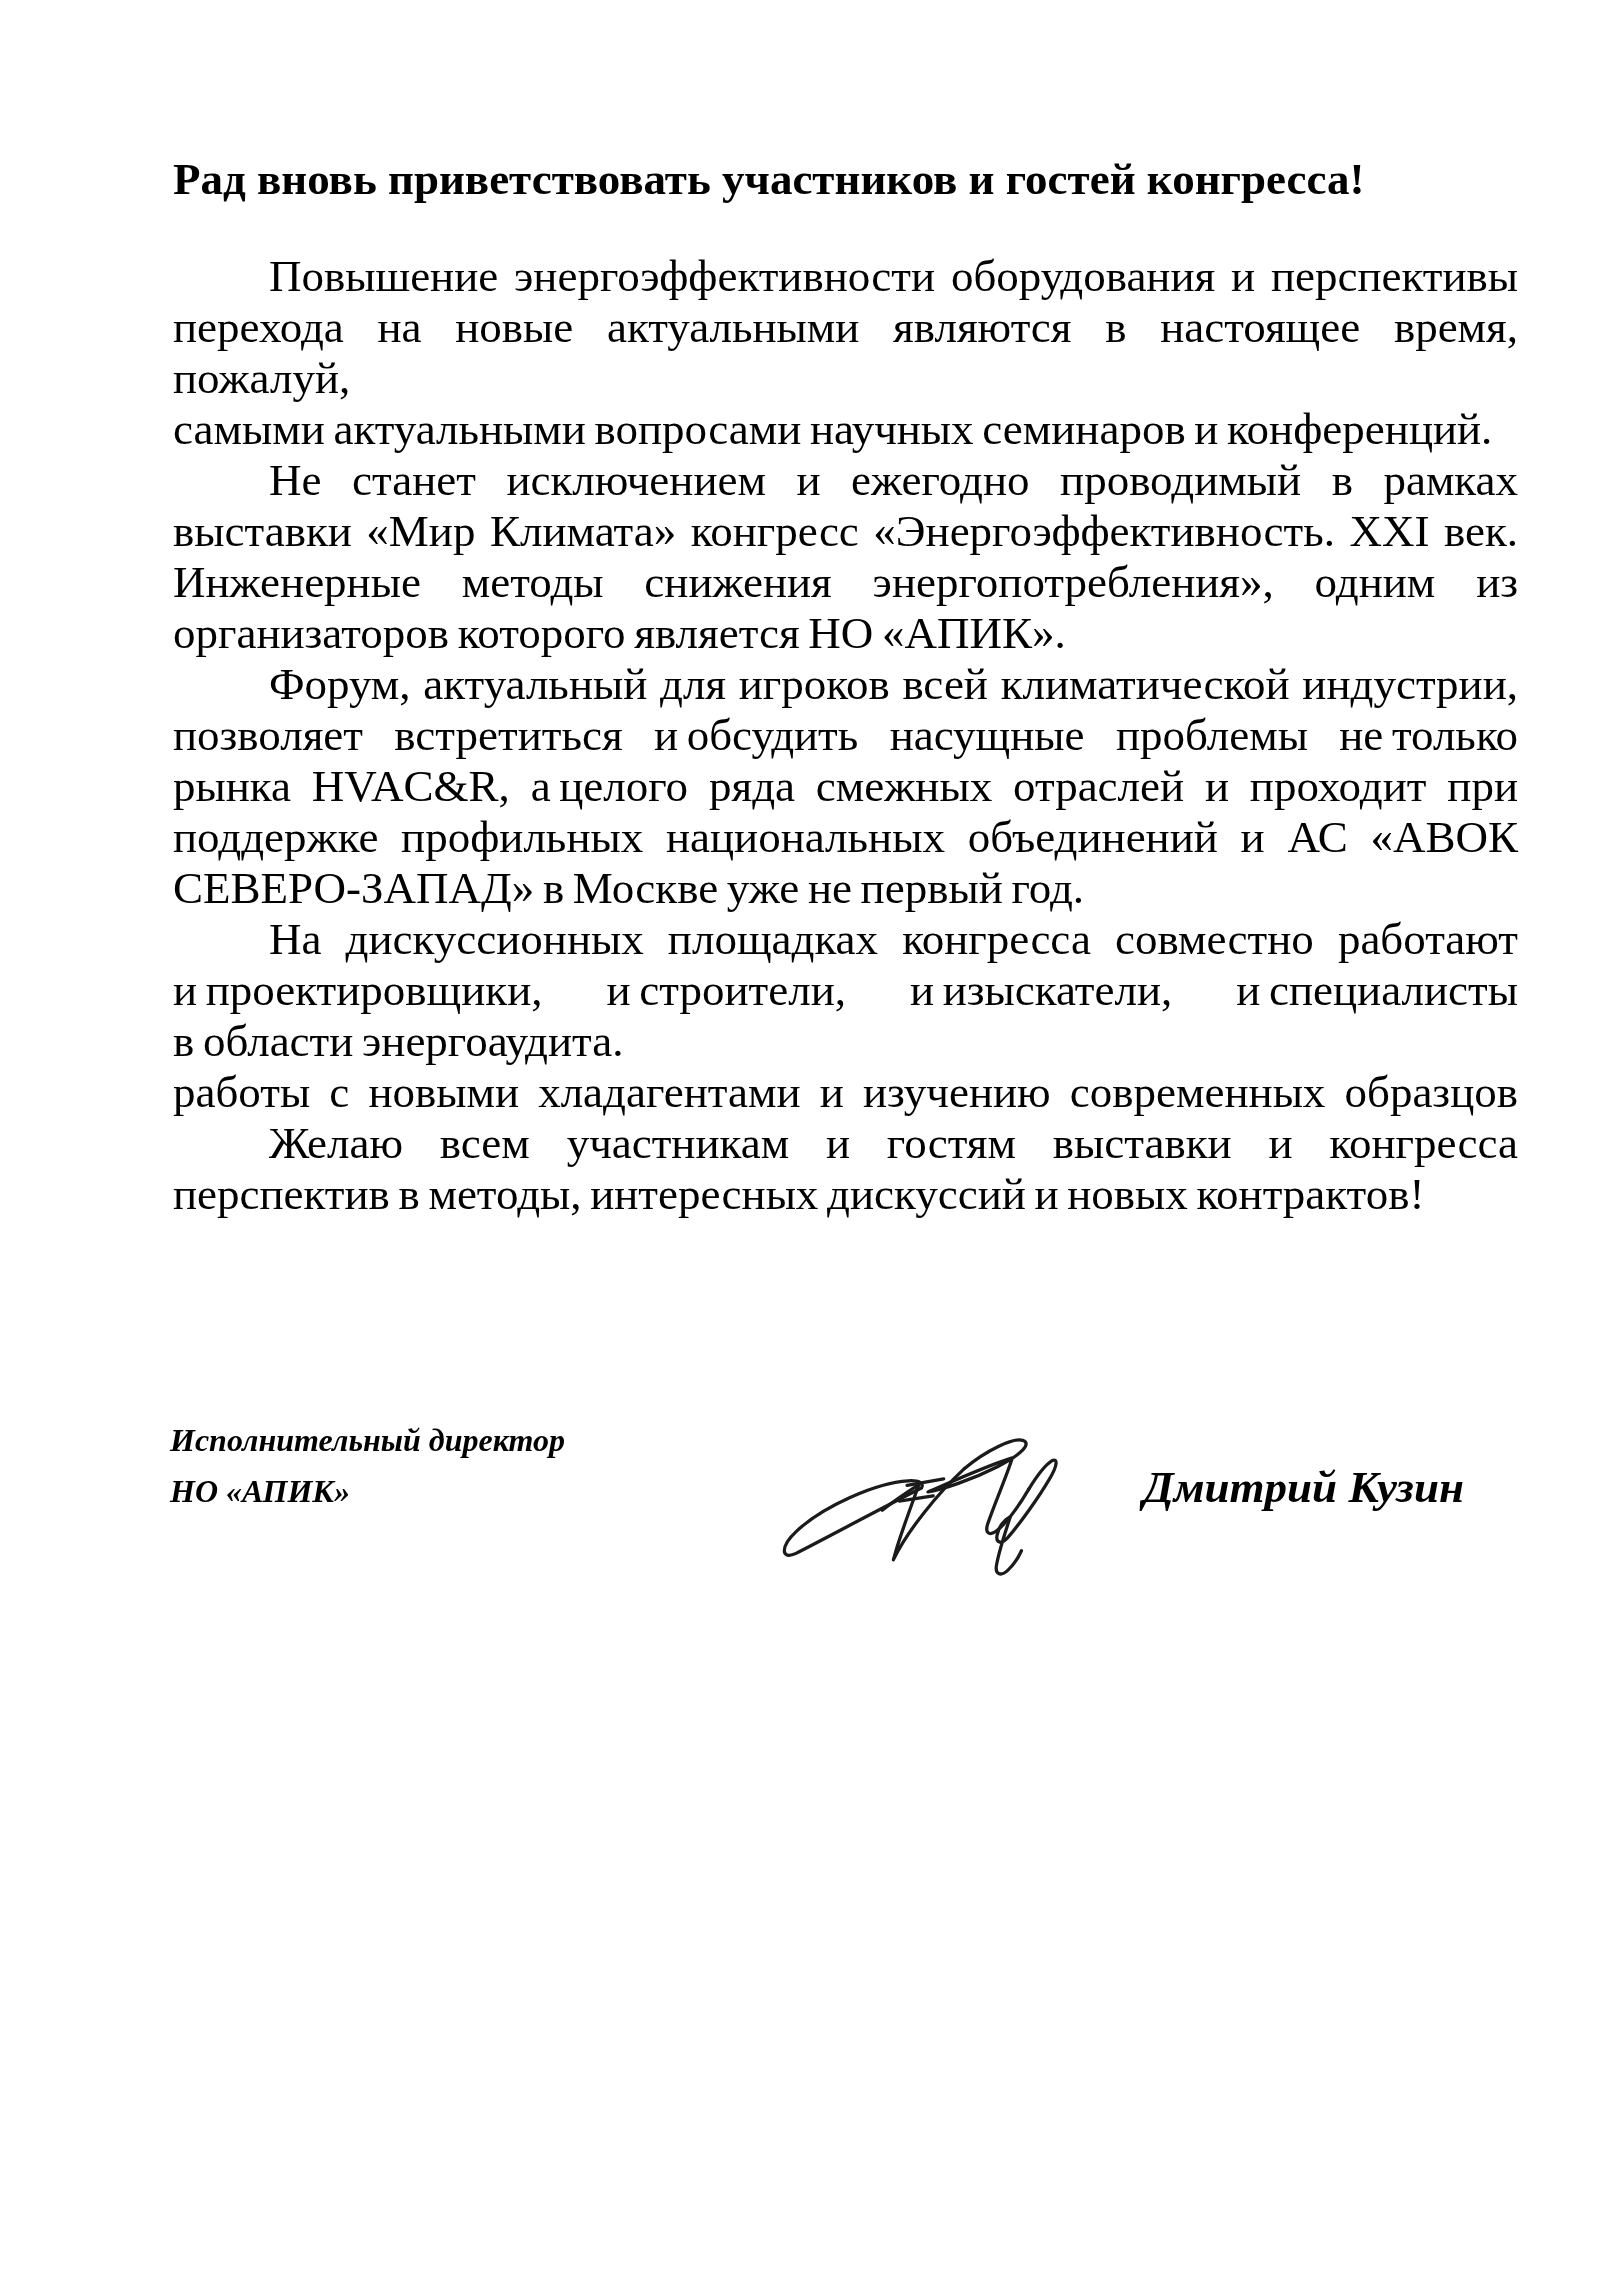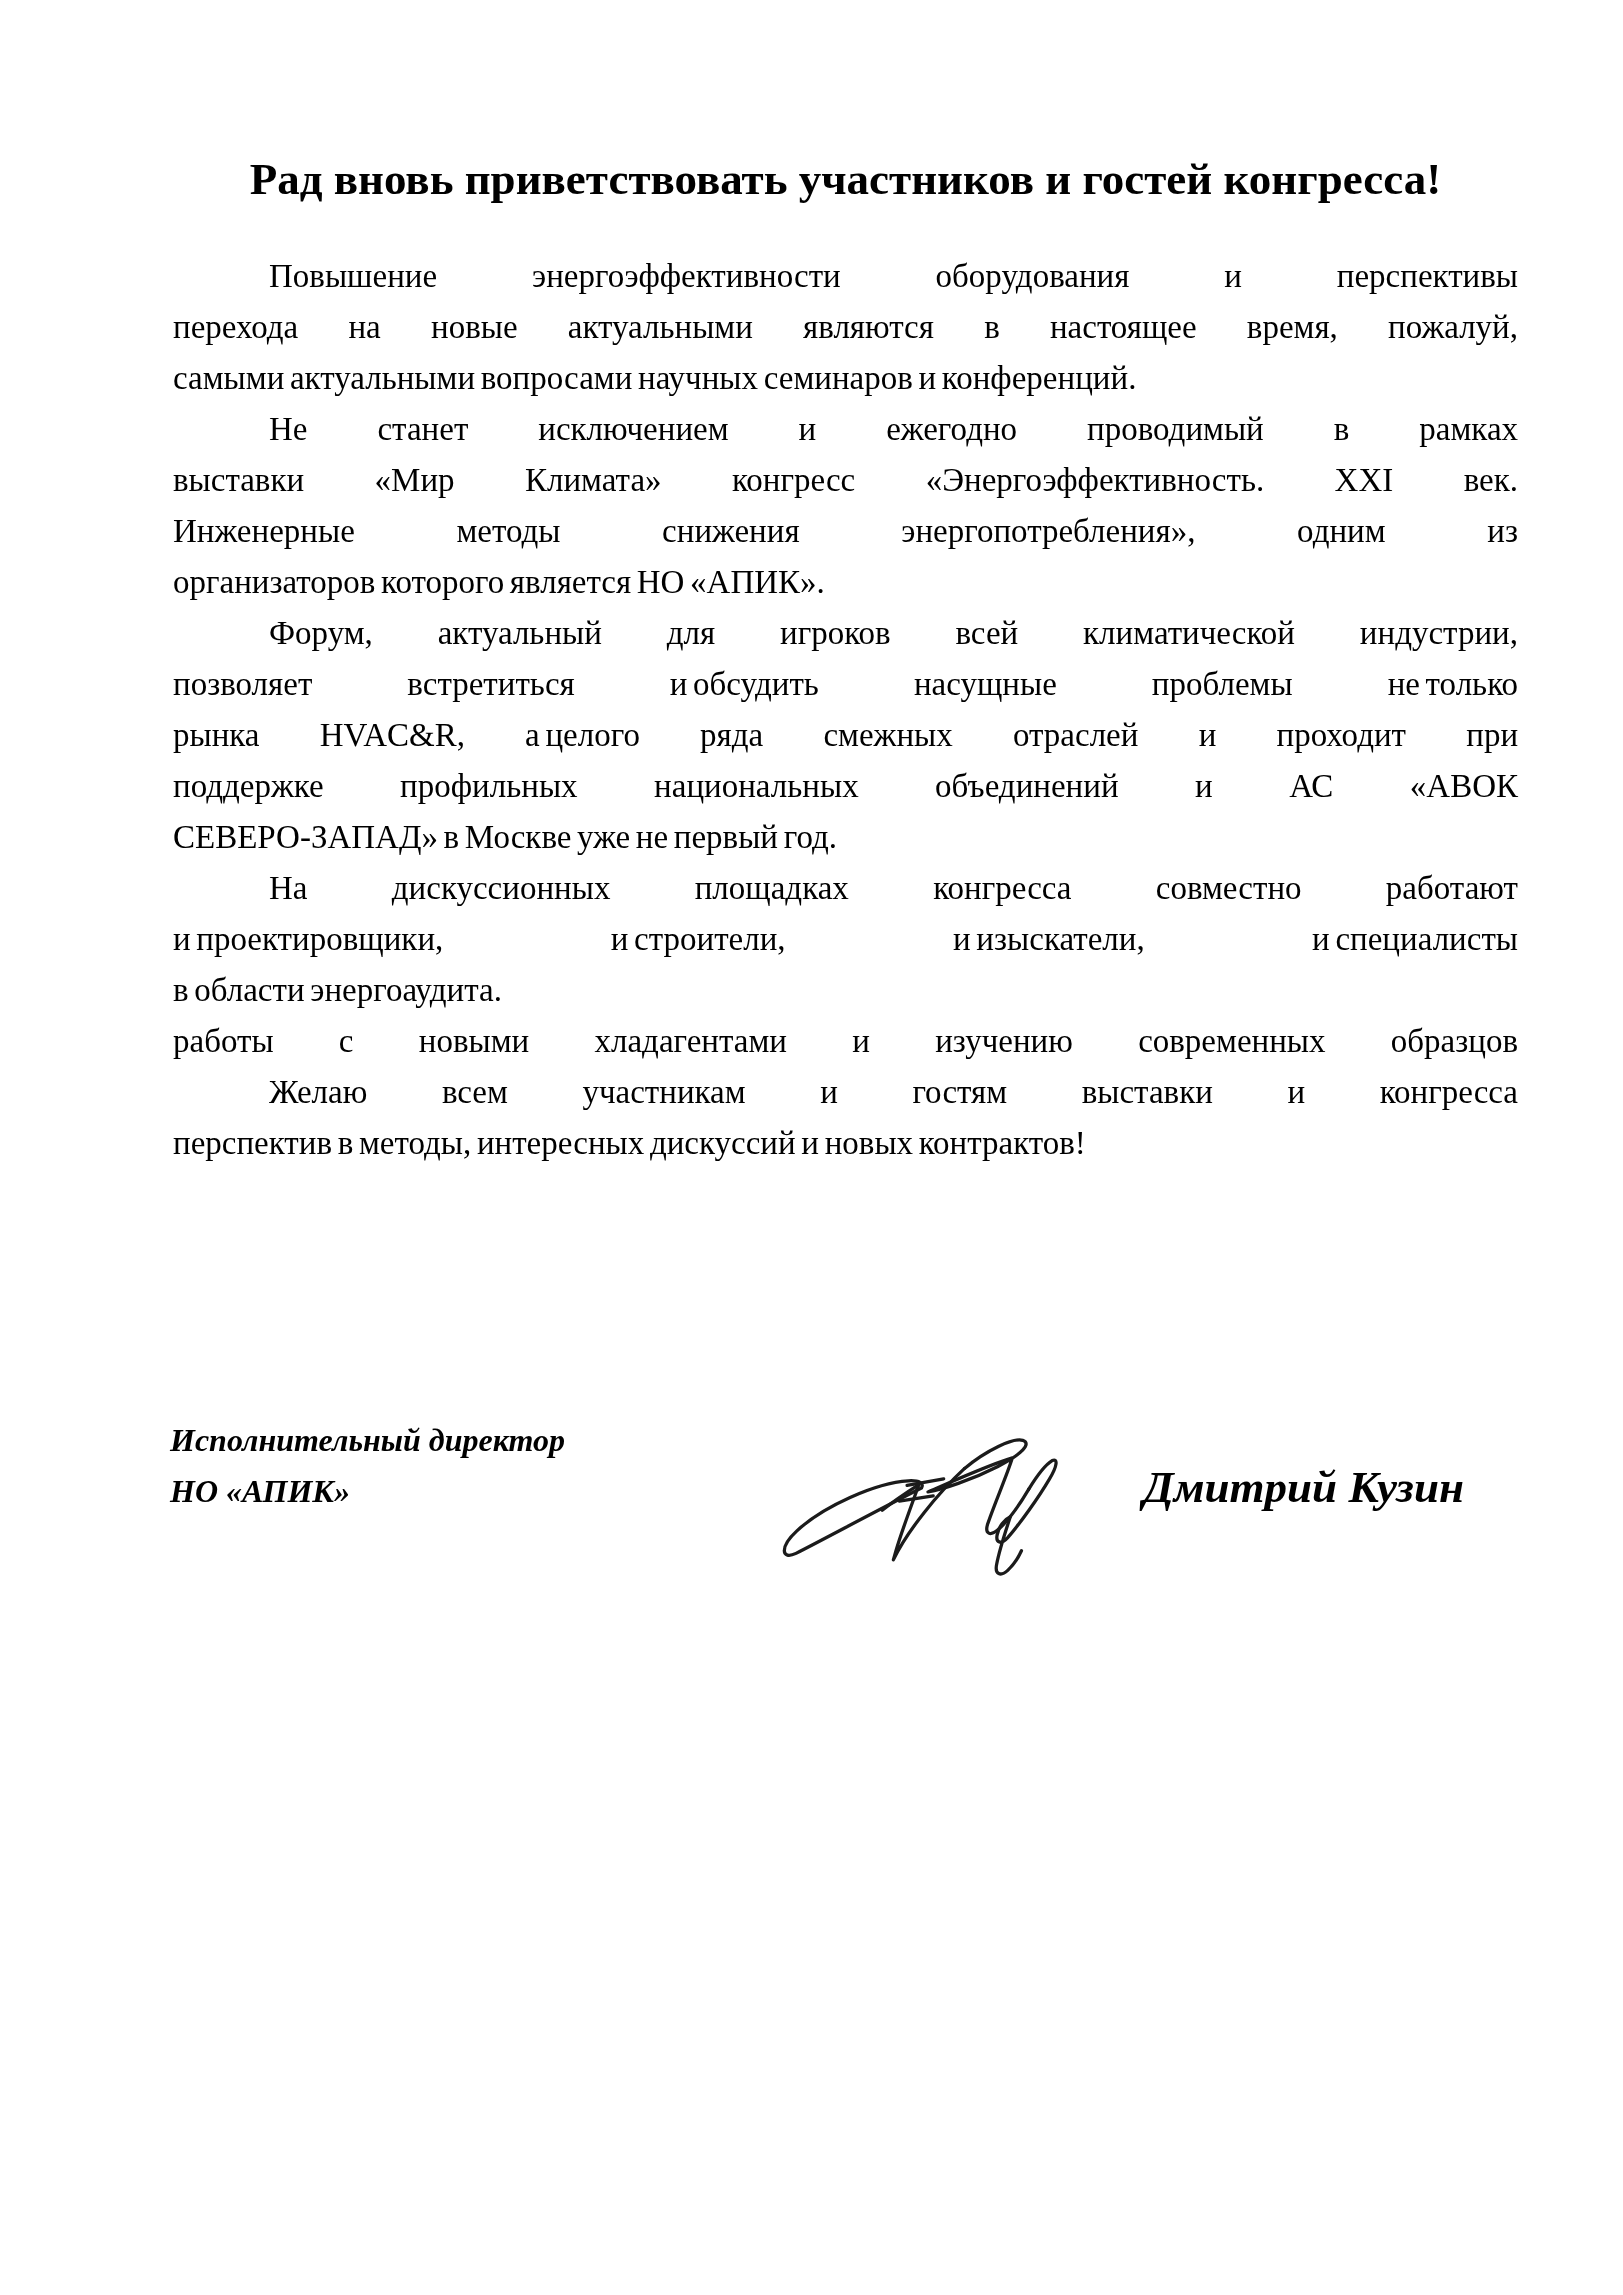--- a/index.html
+++ b/index.html
@@ -18,27 +18,27 @@
   }
   .content {
     position: absolute;
     left: 173px; top: 154px;
     width: 1345px;
   }
   .title {
     font-size: 45px;
     line-height: 51px;
     font-weight: bold;
-    text-align: center;
+    text-align: left;
     margin: 0 0 46px 0;
     white-space: nowrap;
   }
   .para { margin: 0; }
   .line {
-    font-size: 33px;
+    font-size: 45px;
     line-height: 51px;
     text-align: justify;
     text-align-last: justify;
     word-spacing: -2.6px;
   }
   .line.first { text-indent: 96px; }
   .line.last  { text-align-last: left; }
   .tok { display: inline-block; text-indent: 0; }
   .sig-role {
     position: absolute;

